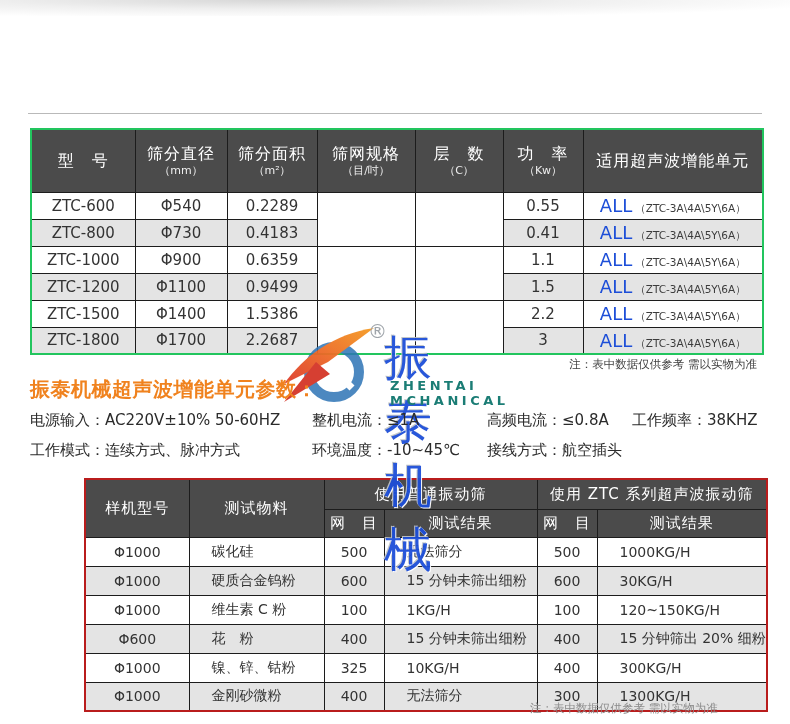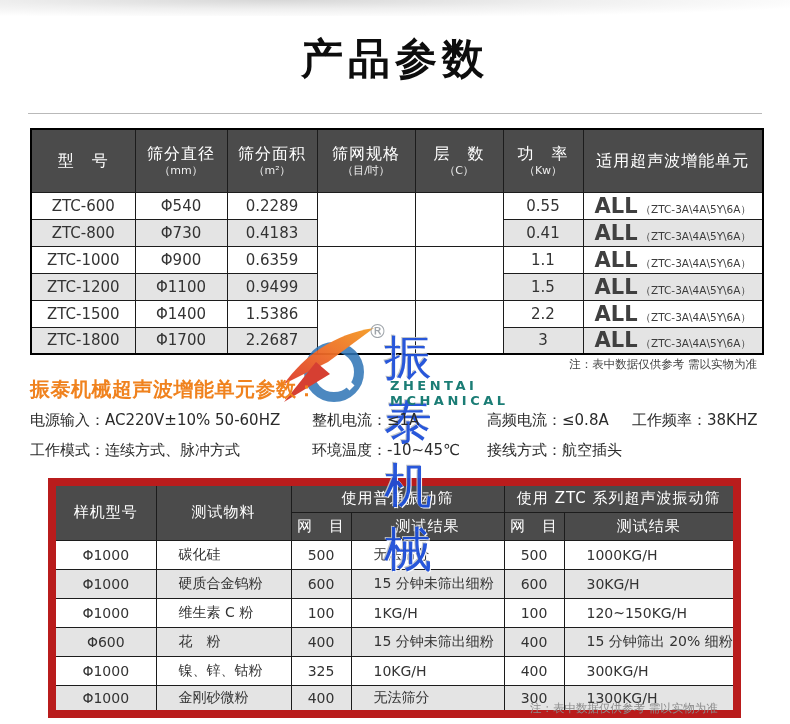--- a/index.html
+++ b/index.html
@@ -28,42 +28,42 @@
   table{border-collapse:collapse;table-layout:fixed;background:#fff;}
   th,td{border:1px solid #1c1c1c;padding:0;overflow:hidden;white-space:nowrap;}
   thead th{
     background:#4b4b4b;color:#ffffff;font-weight:400;
   }
   tbody td{color:#333;text-align:center;}
   tbody tr:nth-child(even) td{background:#e4e4e4;}
   tbody td.blank{background:#ffffff !important;}
   
   .t1-wrap{position:absolute;top:128px;left:30px;z-index:1;}
-  .t1{border:2px solid #000000;}
+  .t1{border:2px solid #22c55e;}
   .t1 thead tr{height:63px;}
   .t1 tbody tr{height:27px;}
   .t1 thead .h-main{font-size:16px;letter-spacing:1px;line-height:1.25;}
   .t1 thead .h-sub{font-size:11px;color:#efefef;line-height:1.2;}
   .t1 tbody td{font-size:15px;}
-  .t1 .unit-cell .all{font-size:21px;color:#404040;font-weight:bold;}
+  .t1 .unit-cell .all{font-size:18px;color:#1d4ed8;}
   .t1 .unit-cell .unit-detail{font-size:10.5px;color:#3c3c3c;margin-left:3px;}
   
   .note1{position:absolute;top:357px;right:33px;font-size:11.5px;color:#3f3f3f;z-index:3;}
   .note2{position:absolute;top:701px;left:530px;font-size:11.5px;color:#8b8b8b;z-index:3;}
   
   .section-title{
     position:absolute;top:376px;left:30px;z-index:4;
     font-size:20px;font-weight:700;color:#f0821e;letter-spacing:0.5px;
   }
   .param{position:absolute;font-size:15px;color:#2b2b2b;z-index:4;white-space:nowrap;}
   .p-l1{top:411px;}
   .p-l2{top:441px;}
   
   .t2-wrap{position:absolute;top:478px;left:48px;z-index:1;}
-  .t2{border:8px solid #b91c1c;}
+  .t2{border:2px solid #b91c1c;margin-left:36px;}
   .t2 thead tr.gr{height:30px;}
   .t2 thead tr.sub{height:28px;}
   .t2 thead th{font-size:15px;letter-spacing:1px;}
   .t2 tbody tr{height:29px;}
   .t2 tbody td{font-size:14px;}
   .t2 td.left{text-align:left;padding-left:22px;}
   
   .watermark{position:absolute;top:312px;left:282px;z-index:2;pointer-events:none;opacity:0.95;}
   .wm-logo{position:absolute;top:6px;left:0;}
   .wm-reg{position:absolute;top:8px;left:86px;font-size:19px;color:#9aa0a6;}
@@ -76,21 +76,20 @@
     position:absolute;top:66px;left:108px;
     font-size:13px;font-weight:700;letter-spacing:3.5px;color:#0f766e;
   }
 </style>
 </head>
 <body>
 
 <div class="top-shade"></div>
 
 <div class="title-block">
-  <div class="main-title">产品参数</div>
 </div>
 <div class="title-divider"></div>
 
 <div class="t1-wrap">
 <table class="t1">
   <colgroup>
     <col style="width:104px">
         <col style="width:92px">
         <col style="width:90px">
     <col style="width:98px">

